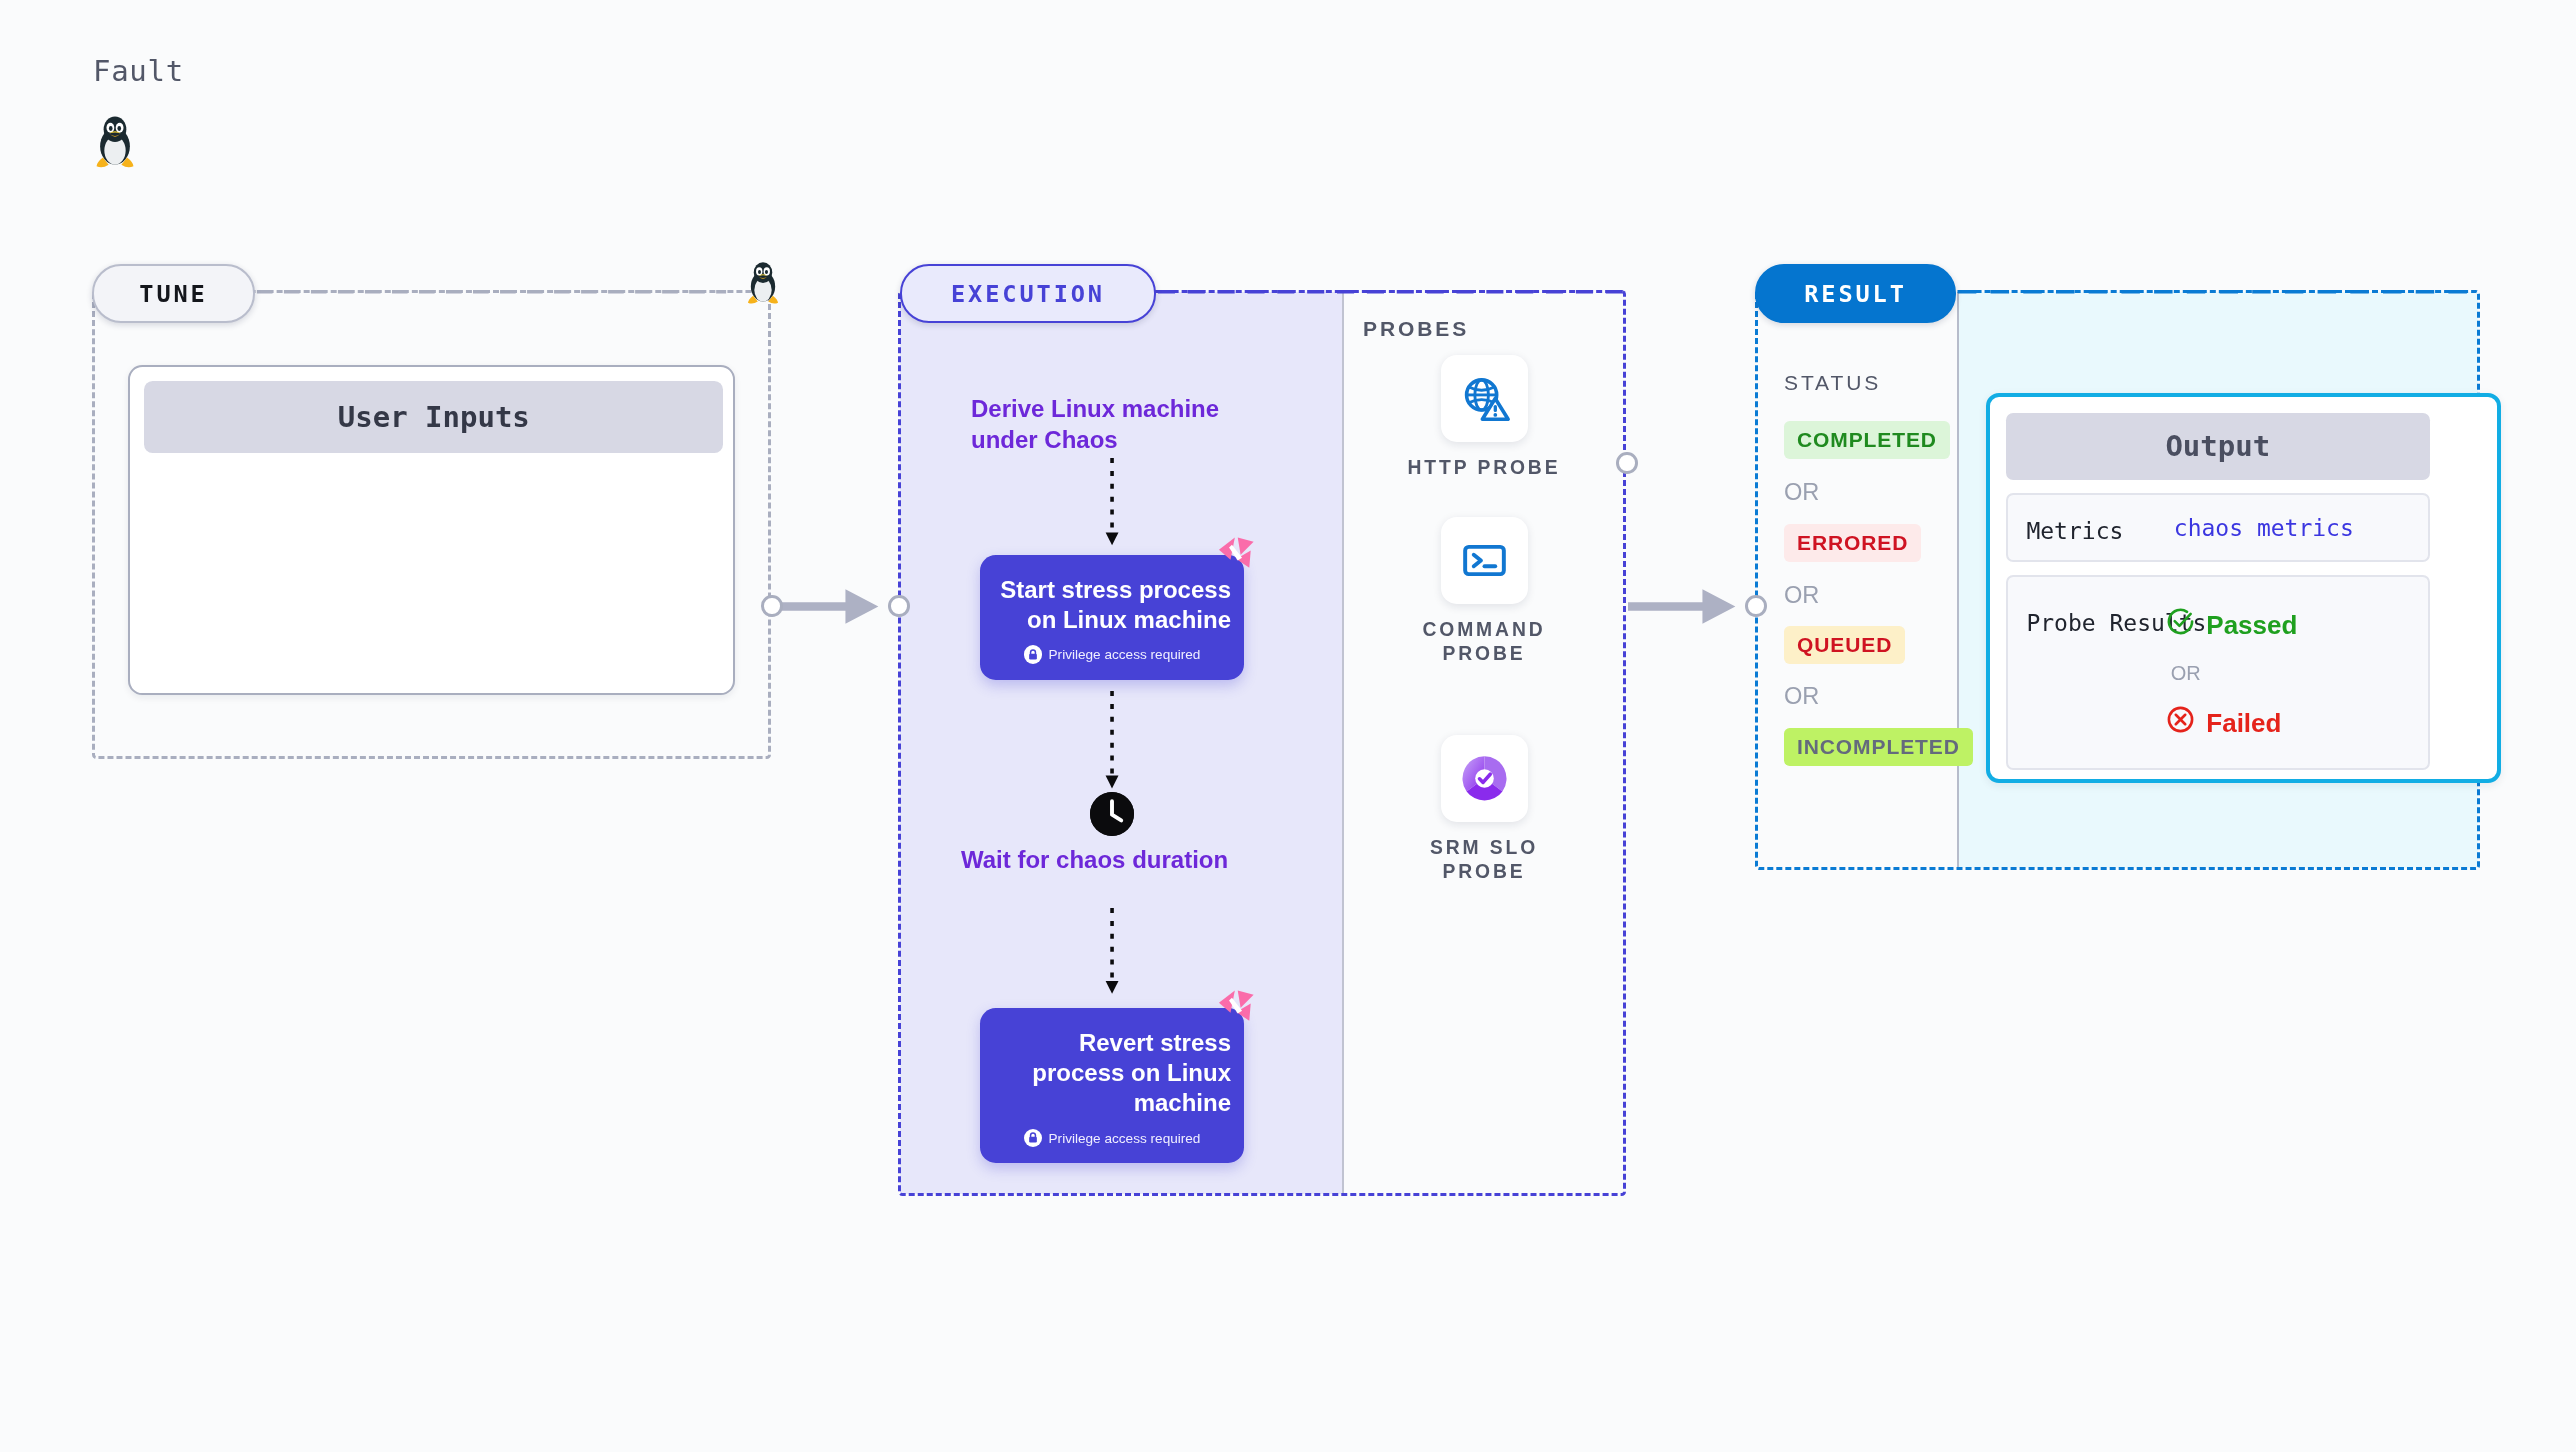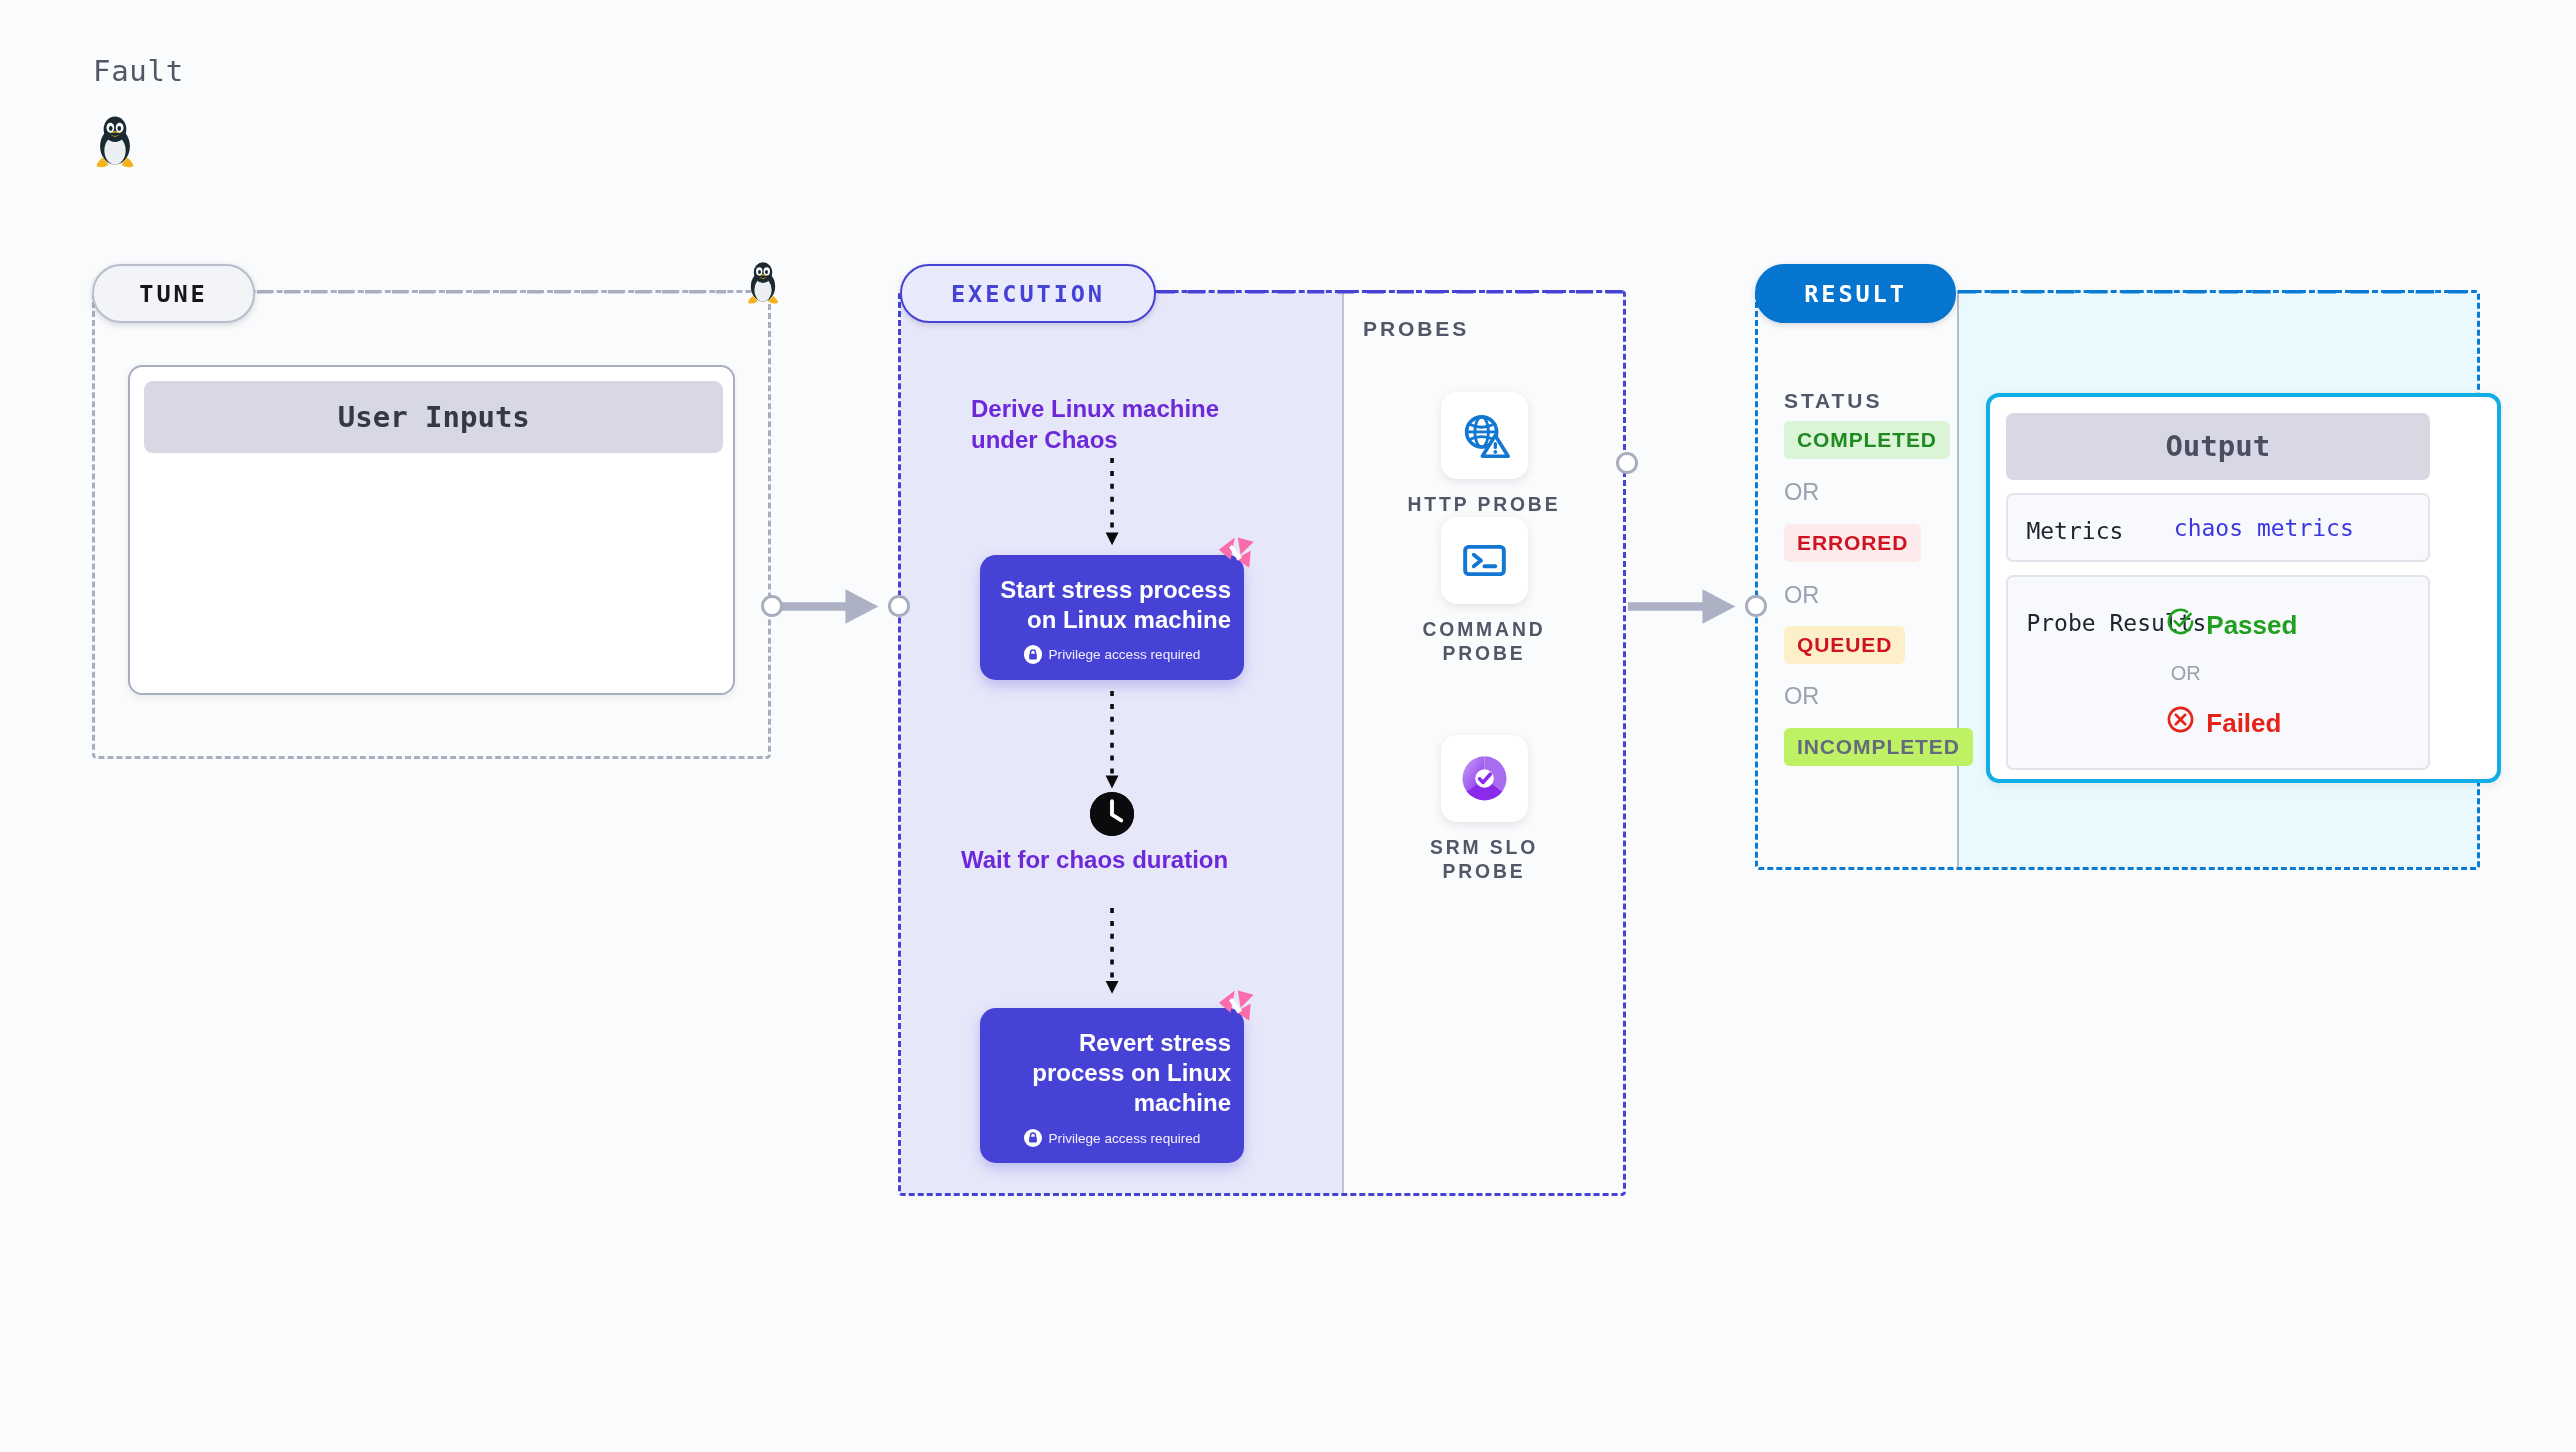--- a/index.html
+++ b/index.html
@@ -144,22 +144,22 @@
     border-radius: 15.8px; box-shadow: 0 2.9px 8.6px rgba(20,25,60,.10);
     display: flex; align-items: center; justify-content: center;
   }
   .probe-name {
     margin-top: 14.3px; font-size: 19.3px; font-weight: bold;
     color: #525768; letter-spacing: 2.9px; line-height: 1.22;
   }
 
   
   .status-label {
-    position: absolute; left: 1784px; top: 389px;
-    font-size: 21px; font-weight: bold; color: #525768; letter-spacing: 2.9px;
+    position: absolute; left: 1784px; top: 371px;
+    font-size: 21px; font-weight: normal; color: #525768; letter-spacing: 2.9px;
   }
   .chip {
     position: absolute; left: 1784px; display: inline-flex; align-items: center;
     border-radius: 5.7px; padding: 7.2px 13px; font-size: 21px;
     font-weight: bold; letter-spacing: 0.9px;
   }
   .or-text {
     position: absolute; left: 1784px; font-size: 23.6px; color: #9aa0b0;
     font-family: "Liberation Sans", sans-serif;
   }
@@ -327,21 +327,21 @@
           <path d="M3.6 7 V4.6 a3.4 3.4 0 0 1 6.8 0 V7" fill="none" stroke="#4742d6" stroke-width="2.1"></path>
           <rect x="1.6" y="6.6" width="10.8" height="8" rx="1.8" fill="#4742d6"></rect>
         </svg>
       </span>
       <span>Privilege access required</span>
     </div>
   </div>
 
   <div class="probes-label">PROBES</div>
 
-  <div class="probe" style="left:1398px;top:392px;">
+  <div class="probe" style="left:1398px;top:355px;">
     <div class="probe-tile">
       <svg width="53" height="53" viewBox="0 0 74 74">
         <circle cx="33" cy="32" r="21" fill="none" stroke="#1177d1" stroke-width="5"></circle>
         <ellipse cx="33" cy="32" rx="9.5" ry="21" fill="none" stroke="#1177d1" stroke-width="4"></ellipse>
         <line x1="12" y1="32" x2="54" y2="32" stroke="#1177d1" stroke-width="4"></line>
         <path d="M15 21 q18 9 36 0" fill="none" stroke="#1177d1" stroke-width="4"></path>
         <path d="M15 43 q18 -9 36 0" fill="none" stroke="#1177d1" stroke-width="4"></path>
         <path d="M52 37 L70 66 H34 Z" fill="#ffffff" stroke="#1177d1" stroke-width="5" stroke-linejoin="round"></path>
         <rect x="49.8" y="46" width="4.6" height="10" rx="2.2" fill="#1177d1"></rect>
         <circle cx="52.1" cy="60" r="2.6" fill="#1177d1"></circle>

